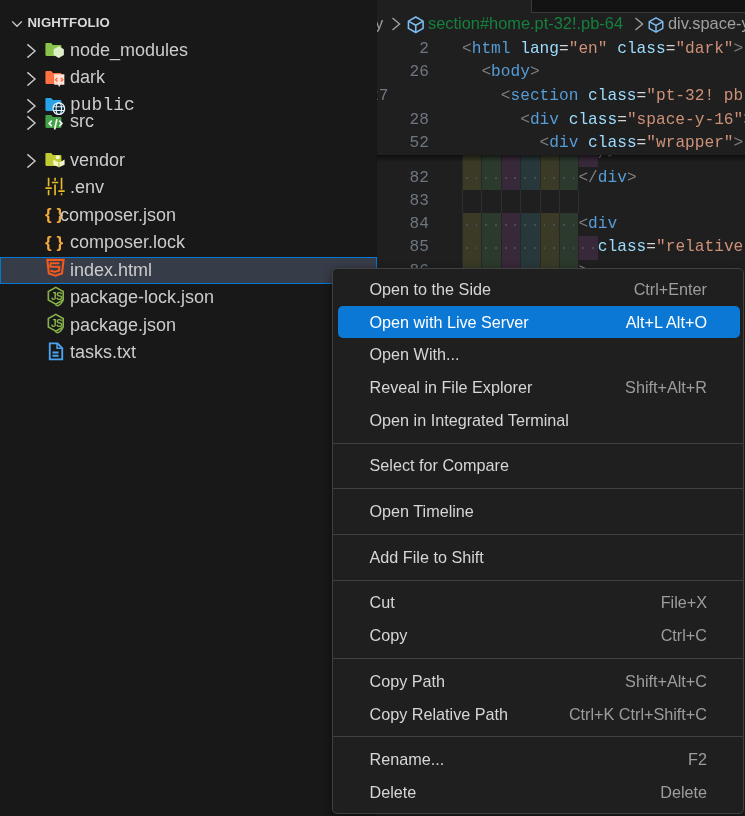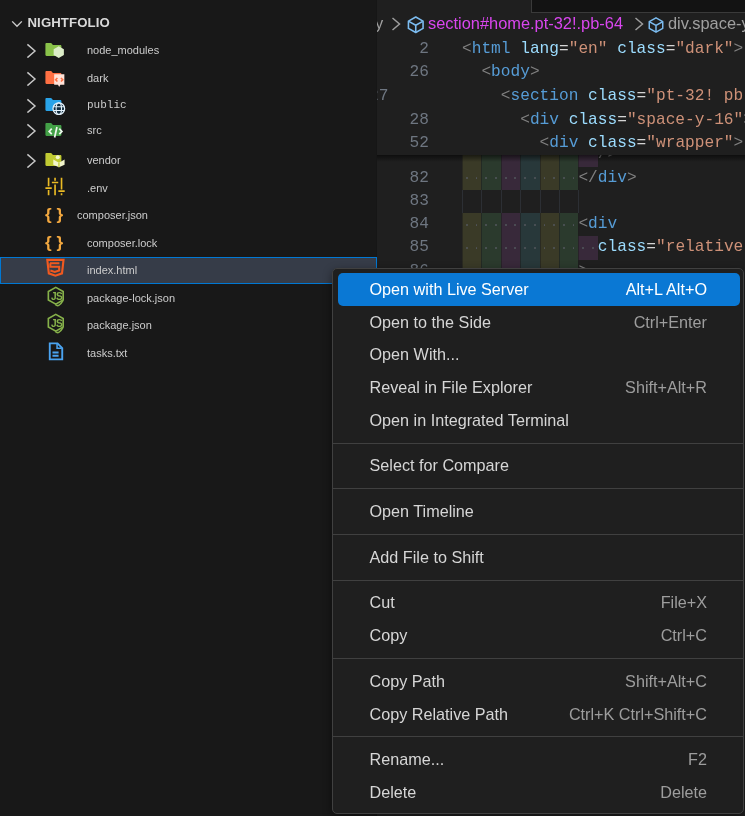--- a/index.html
+++ b/index.html
@@ -1,39 +1,39 @@
 <!DOCTYPE html>
 <html><head><meta charset="utf-8"><style>
 html,body{margin:0;padding:0;background:#181818;}
 #page{position:relative;width:745px;height:816px;overflow:hidden;
   font-family:"Liberation Sans",sans-serif;background:#181818;}
 .abs{position:absolute;}
 .row{position:absolute;left:0;width:377px;height:27.5px;display:flex;align-items:center;}
-.lbl{font-size:11px;color:#cccccc;white-space:pre;margin-left:17px;}
+.lbl{font-size:18px;color:#cccccc;white-space:pre;}
 .codeline{position:absolute;font-family:"Liberation Mono",monospace;
   font-size:16.17px;white-space:pre;line-height:23.3px;}
 .mi{height:32.7px;display:flex;align-items:center;margin:0 3px 0 5.5px;border-radius:5px;
   font-size:16.2px;color:#d6d6d6;}
 .mi .t{padding-left:31.5px;flex:1;}
 .mi .k{padding-right:33px;color:#9d9d9d;}
 .msep{height:1px;background:#404040;margin:6px 0;}
 </style></head><body>
 <div id="page">
 
 <div class="abs" style="left:377px;top:0;width:368px;height:816px;background:#1f1f1f;overflow:hidden;"></div>
 <div class="abs" style="left:531px;top:0px;width:214px;height:13px;background:#131313;border-left:1px solid #3a3a3a;border-bottom:1px solid #3a3a3a;box-sizing:border-box;"></div>
 <div class="abs" style="left:375px;top:13.5px;font-size:16.4px;color:#a0a0a0;">y</div>
 <svg class="abs" style="left:388px;top:16.0px" width="16" height="16" viewBox="0 0 16 16">
       <path d="M4.5 2 11.5 8 4.5 14" fill="none" stroke="#9d9d9d" stroke-width="1.5"></path>
     </svg>
 <svg class="abs" style="left:406px;top:15.0px" width="19.5" height="19.5" viewBox="0 0 16 16">
       <path d="M8 1.6 14 5v6L8 14.4 2 11V5Z" fill="none" stroke="#7cbcf0" stroke-width="1.3" stroke-linejoin="round"></path>
       <path d="M2.3 5.2 8 8.4l5.7-3.2M8 8.4v5.8" fill="none" stroke="#7cbcf0" stroke-width="1.3"></path>
     </svg>
-<div class="abs" style="left:428px;top:13.5px;font-size:16.4px;color:#d946ef;white-space:pre;">section#home.pt-32!.pb-64</div>
+<div class="abs" style="left:428px;top:13.5px;font-size:16.4px;color:#15803d;white-space:pre;">section#home.pt-32!.pb-64</div>
 <svg class="abs" style="left:630.5px;top:16.0px" width="16" height="16" viewBox="0 0 16 16">
       <path d="M4.5 2 11.5 8 4.5 14" fill="none" stroke="#9d9d9d" stroke-width="1.5"></path>
     </svg>
 <svg class="abs" style="left:647px;top:15.5px" width="18" height="18" viewBox="0 0 16 16">
       <path d="M8 1.6 14 5v6L8 14.4 2 11V5Z" fill="none" stroke="#7cbcf0" stroke-width="1.3" stroke-linejoin="round"></path>
       <path d="M2.3 5.2 8 8.4l5.7-3.2M8 8.4v5.8" fill="none" stroke="#7cbcf0" stroke-width="1.3"></path>
     </svg>
 <div class="abs" style="left:668px;top:13.5px;font-size:16.4px;color:#a0a0a0;white-space:pre;">div.space-y-16</div>
 <div class="codeline" style="left:369px;top:37.70px;width:60px;text-align:right;line-height:23.63px;color:#6e7681;">2</div>
 <div class="codeline" style="left:462.00px;top:37.70px;line-height:23.63px;"><span style="color:#808080">&lt;</span><span style="color:#569cd6">html</span> <span style="color:#9cdcfe">lang</span><span style="color:#d4d4d4">=</span><span style="color:#ce9178">"en"</span> <span style="color:#9cdcfe">class</span><span style="color:#d4d4d4">=</span><span style="color:#ce9178">"dark"</span><span style="color:#808080">&gt;</span></div>
@@ -218,21 +218,21 @@
         <path d="M4.4 2.4 12 9 4.4 15.6" fill="none" stroke="#c8c8c8" stroke-width="1.45"></path>
       </svg>
       <svg class="abs" style="left:44px;top:3.7px;overflow:visible;" width="20" height="20" viewBox="0 0 17 17">
         <path d="M1.2 3.4c0-.5.4-.9.9-.9h4l1.5 1.7h6.3c.5 0 .9.4.9.9v7.5c0 .5-.4.9-.9.9H2.1c-.5 0-.9-.4-.9-.9V3.4z" fill="#29a3e8"></path>
         <circle cx="12.6" cy="11.6" r="4.95" fill="#112c3e" stroke="#e4f2fc" stroke-width="1.05"></circle>
         <ellipse cx="12.6" cy="11.6" rx="2.3" ry="4.95" fill="none" stroke="#e4f2fc" stroke-width="0.95"></ellipse>
         <path d="M8 10h9.3M8 13.2h9.3" stroke="#e4f2fc" stroke-width="0.95"></path>
       </svg>
       <div class="lbl" style="position:absolute;left:70px;font-family:Liberation Mono, monospace;">public</div>
     </div>
-<div class="row" style="top:116px;">
+<div class="row" style="top:108px;">
       <svg class="abs" style="left:23px;top:5.6px" width="16" height="16" viewBox="0 0 16 16">
         <path d="M4.4 2.4 12 9 4.4 15.6" fill="none" stroke="#c8c8c8" stroke-width="1.45"></path>
       </svg>
       <svg class="abs" style="left:44px;top:3.7px;overflow:visible;" width="20" height="20" viewBox="0 0 17 17">
         <path d="M1.2 3.4c0-.5.4-.9.9-.9h4l1.5 1.7h6.3c.5 0 .9.4.9.9v7.5c0 .5-.4.9-.9.9H2.1c-.5 0-.9-.4-.9-.9V3.4z" fill="#43a047"></path>
         <path d="M6.6 7.4 4.4 9.7l2.2 2.3M13 7.4l2.2 2.3L13 12M11 5.9 9 14.9" fill="none" stroke="#eef7ee" stroke-width="1.45"></path>
       </svg>
       <div class="lbl" style="position:absolute;left:70px;">src</div>
     </div>
 <div class="row" style="top:146.65px;">
@@ -294,29 +294,29 @@
       <svg class="abs" style="left:44px;top:2.6px;overflow:visible;" width="20" height="20" viewBox="0 0 17 17">
         <path d="M4.9 1.2h6.6l4 4v9.6H4.9z" fill="none" stroke="#4aa3f0" stroke-width="1.6"></path>
         <path d="M11.1 1.4v4h4" fill="none" stroke="#4aa3f0" stroke-width="1.3"></path>
         <path d="M7.2 8.9h5.2M7.2 11.7h5.2" stroke="#4aa3f0" stroke-width="1.6"></path>
       </svg>
       <div class="lbl" style="position:absolute;left:70px;">tasks.txt</div>
     </div>
 <div class="abs" style="left:331.5px;top:267.5px;width:412.5px;
  background:#1f1f1f;border:1px solid #404040;border-radius:5px;
  box-shadow:0 3px 10px rgba(0,0,0,.45);box-sizing:border-box;padding:4.6px 0;">
+      <div class="mi" style="">
+        <div class="t" style="">Open to the Side</div>
+        <div class="k" style="">Ctrl+Enter</div>
+      </div>
       <div class="mi" style="background:#0a78d4;">
         <div class="t" style="color:#ffffff;">Open with Live Server</div>
         <div class="k" style="color:#ffffff;">Alt+L Alt+O</div>
       </div>
       <div class="mi" style="">
-        <div class="t" style="">Open to the Side</div>
-        <div class="k" style="">Ctrl+Enter</div>
-      </div>
-      <div class="mi" style="">
         <div class="t" style="">Open With...</div>
       </div>
       <div class="mi" style="">
         <div class="t" style="">Reveal in File Explorer</div>
         <div class="k" style="">Shift+Alt+R</div>
       </div>
       <div class="mi" style="">
         <div class="t" style="">Open in Integrated Terminal</div>
       </div>
       <div class="msep"></div>

